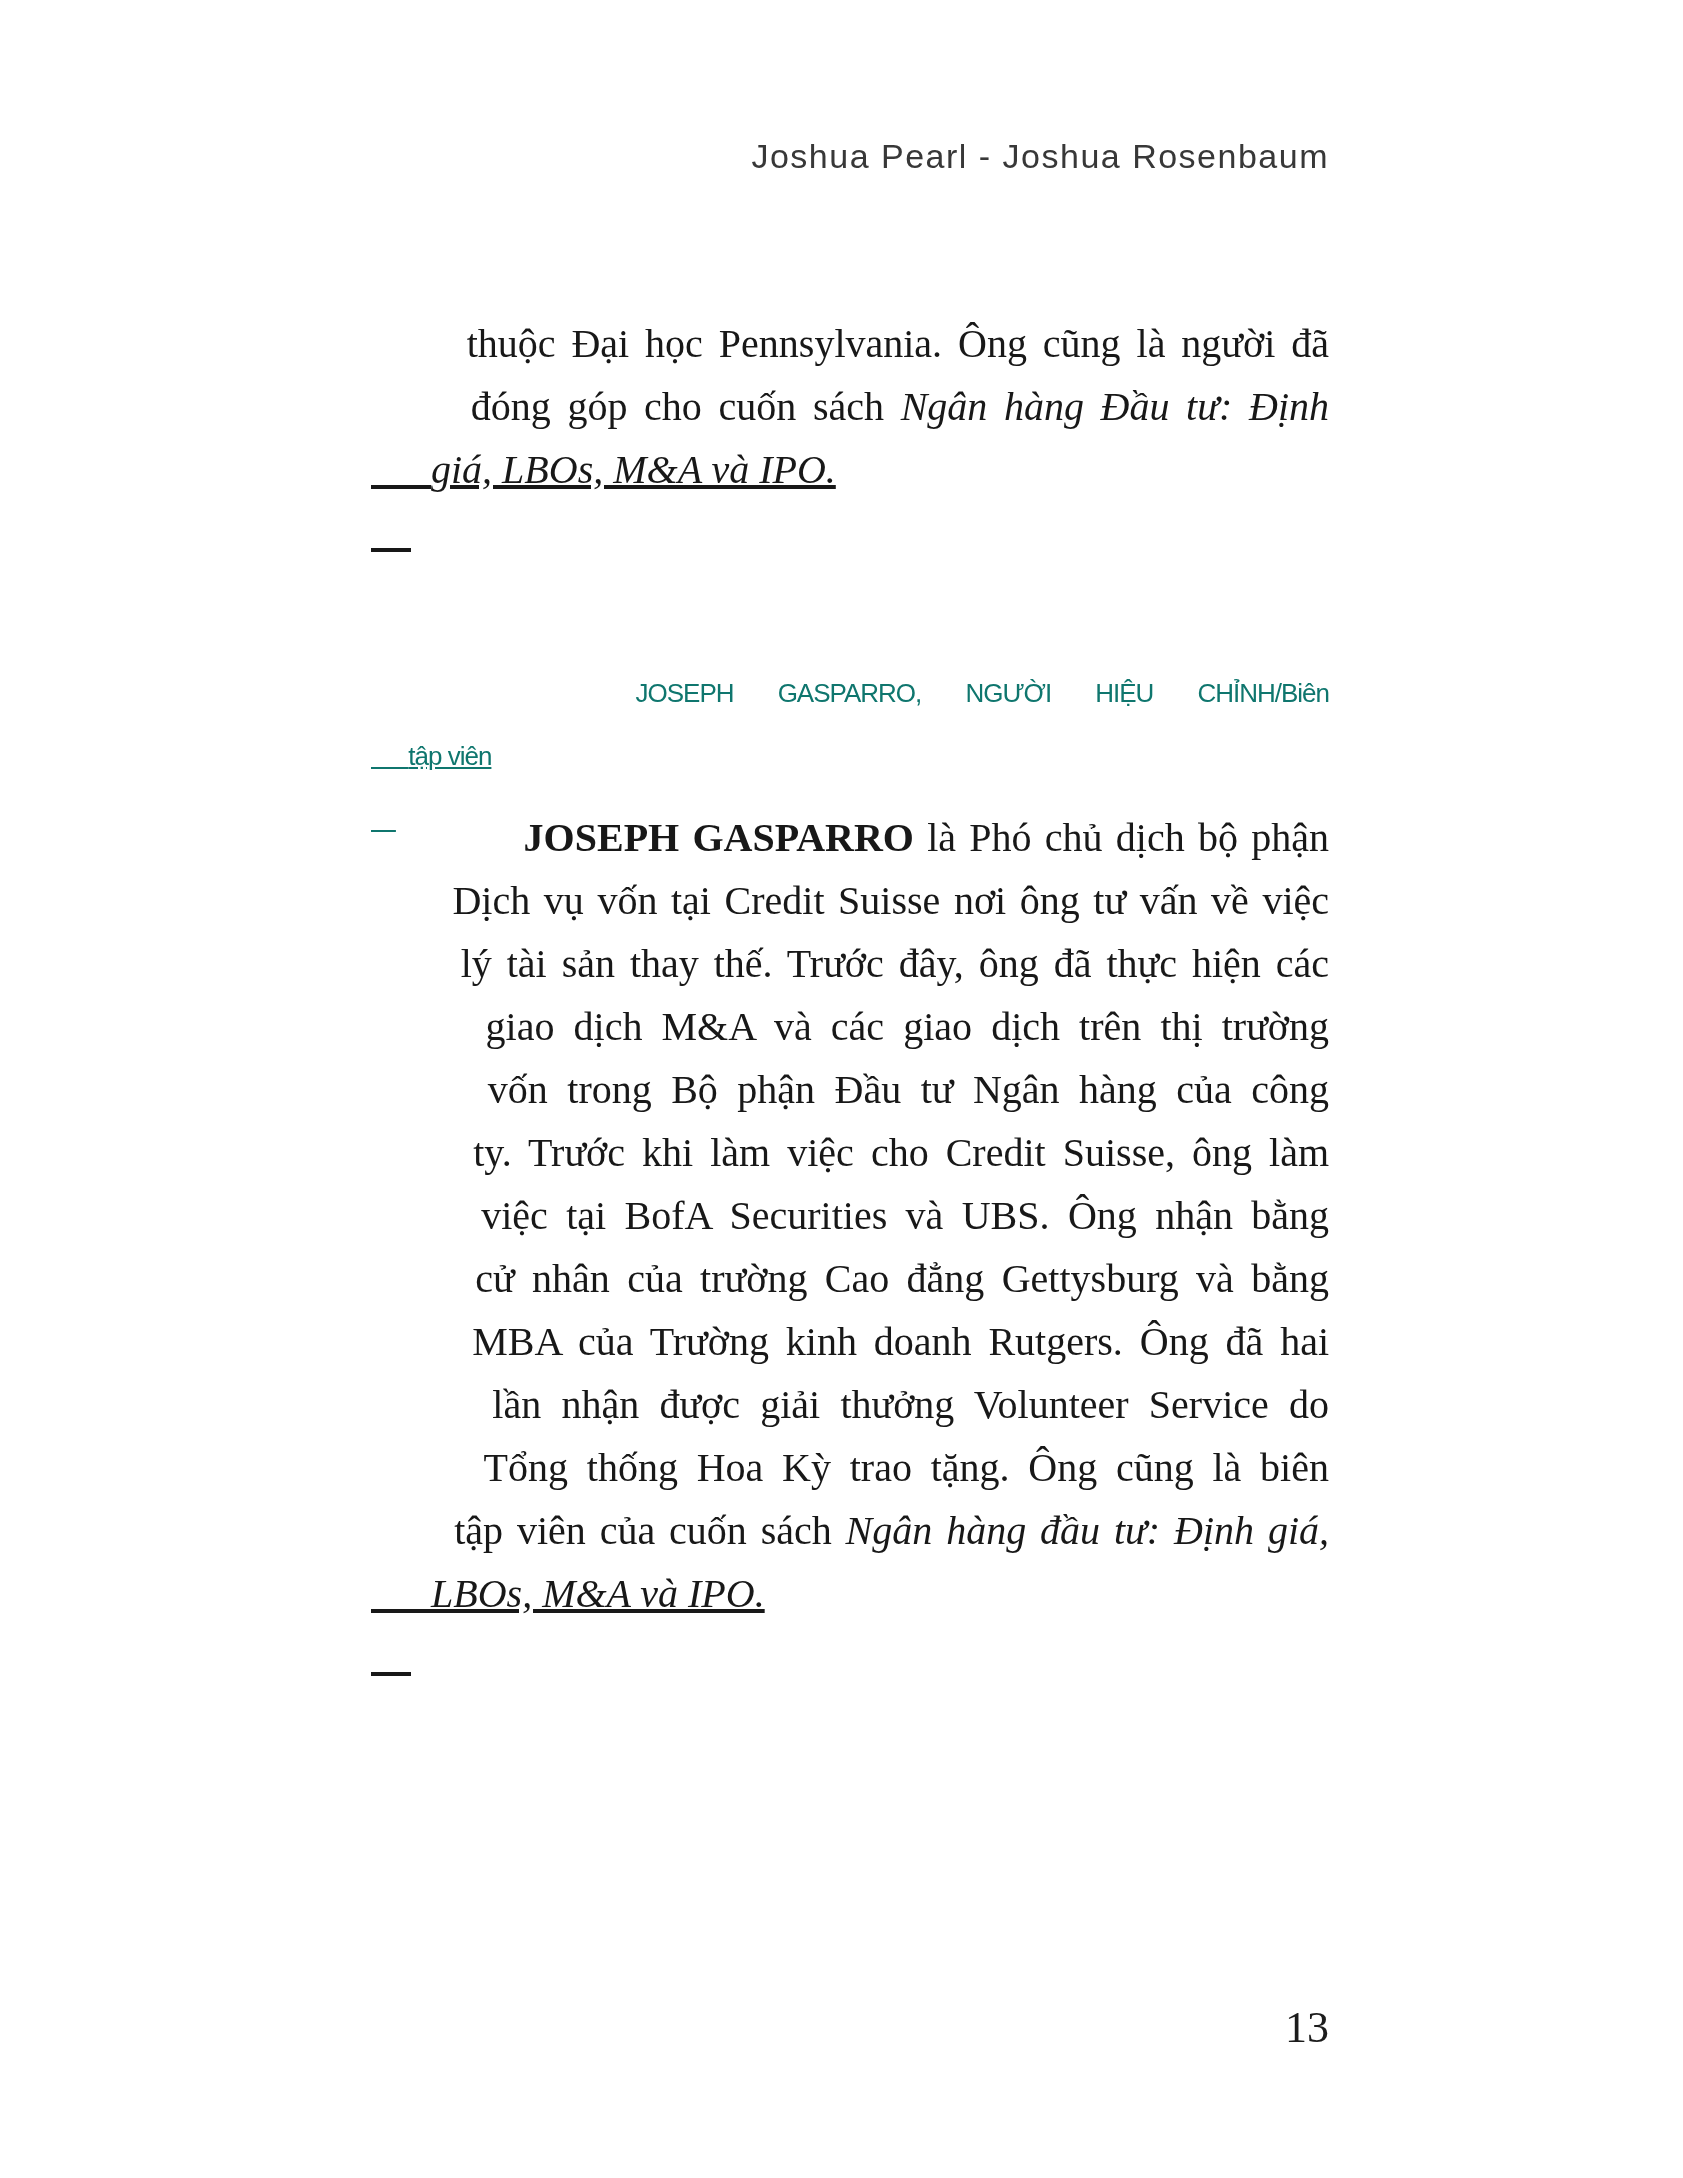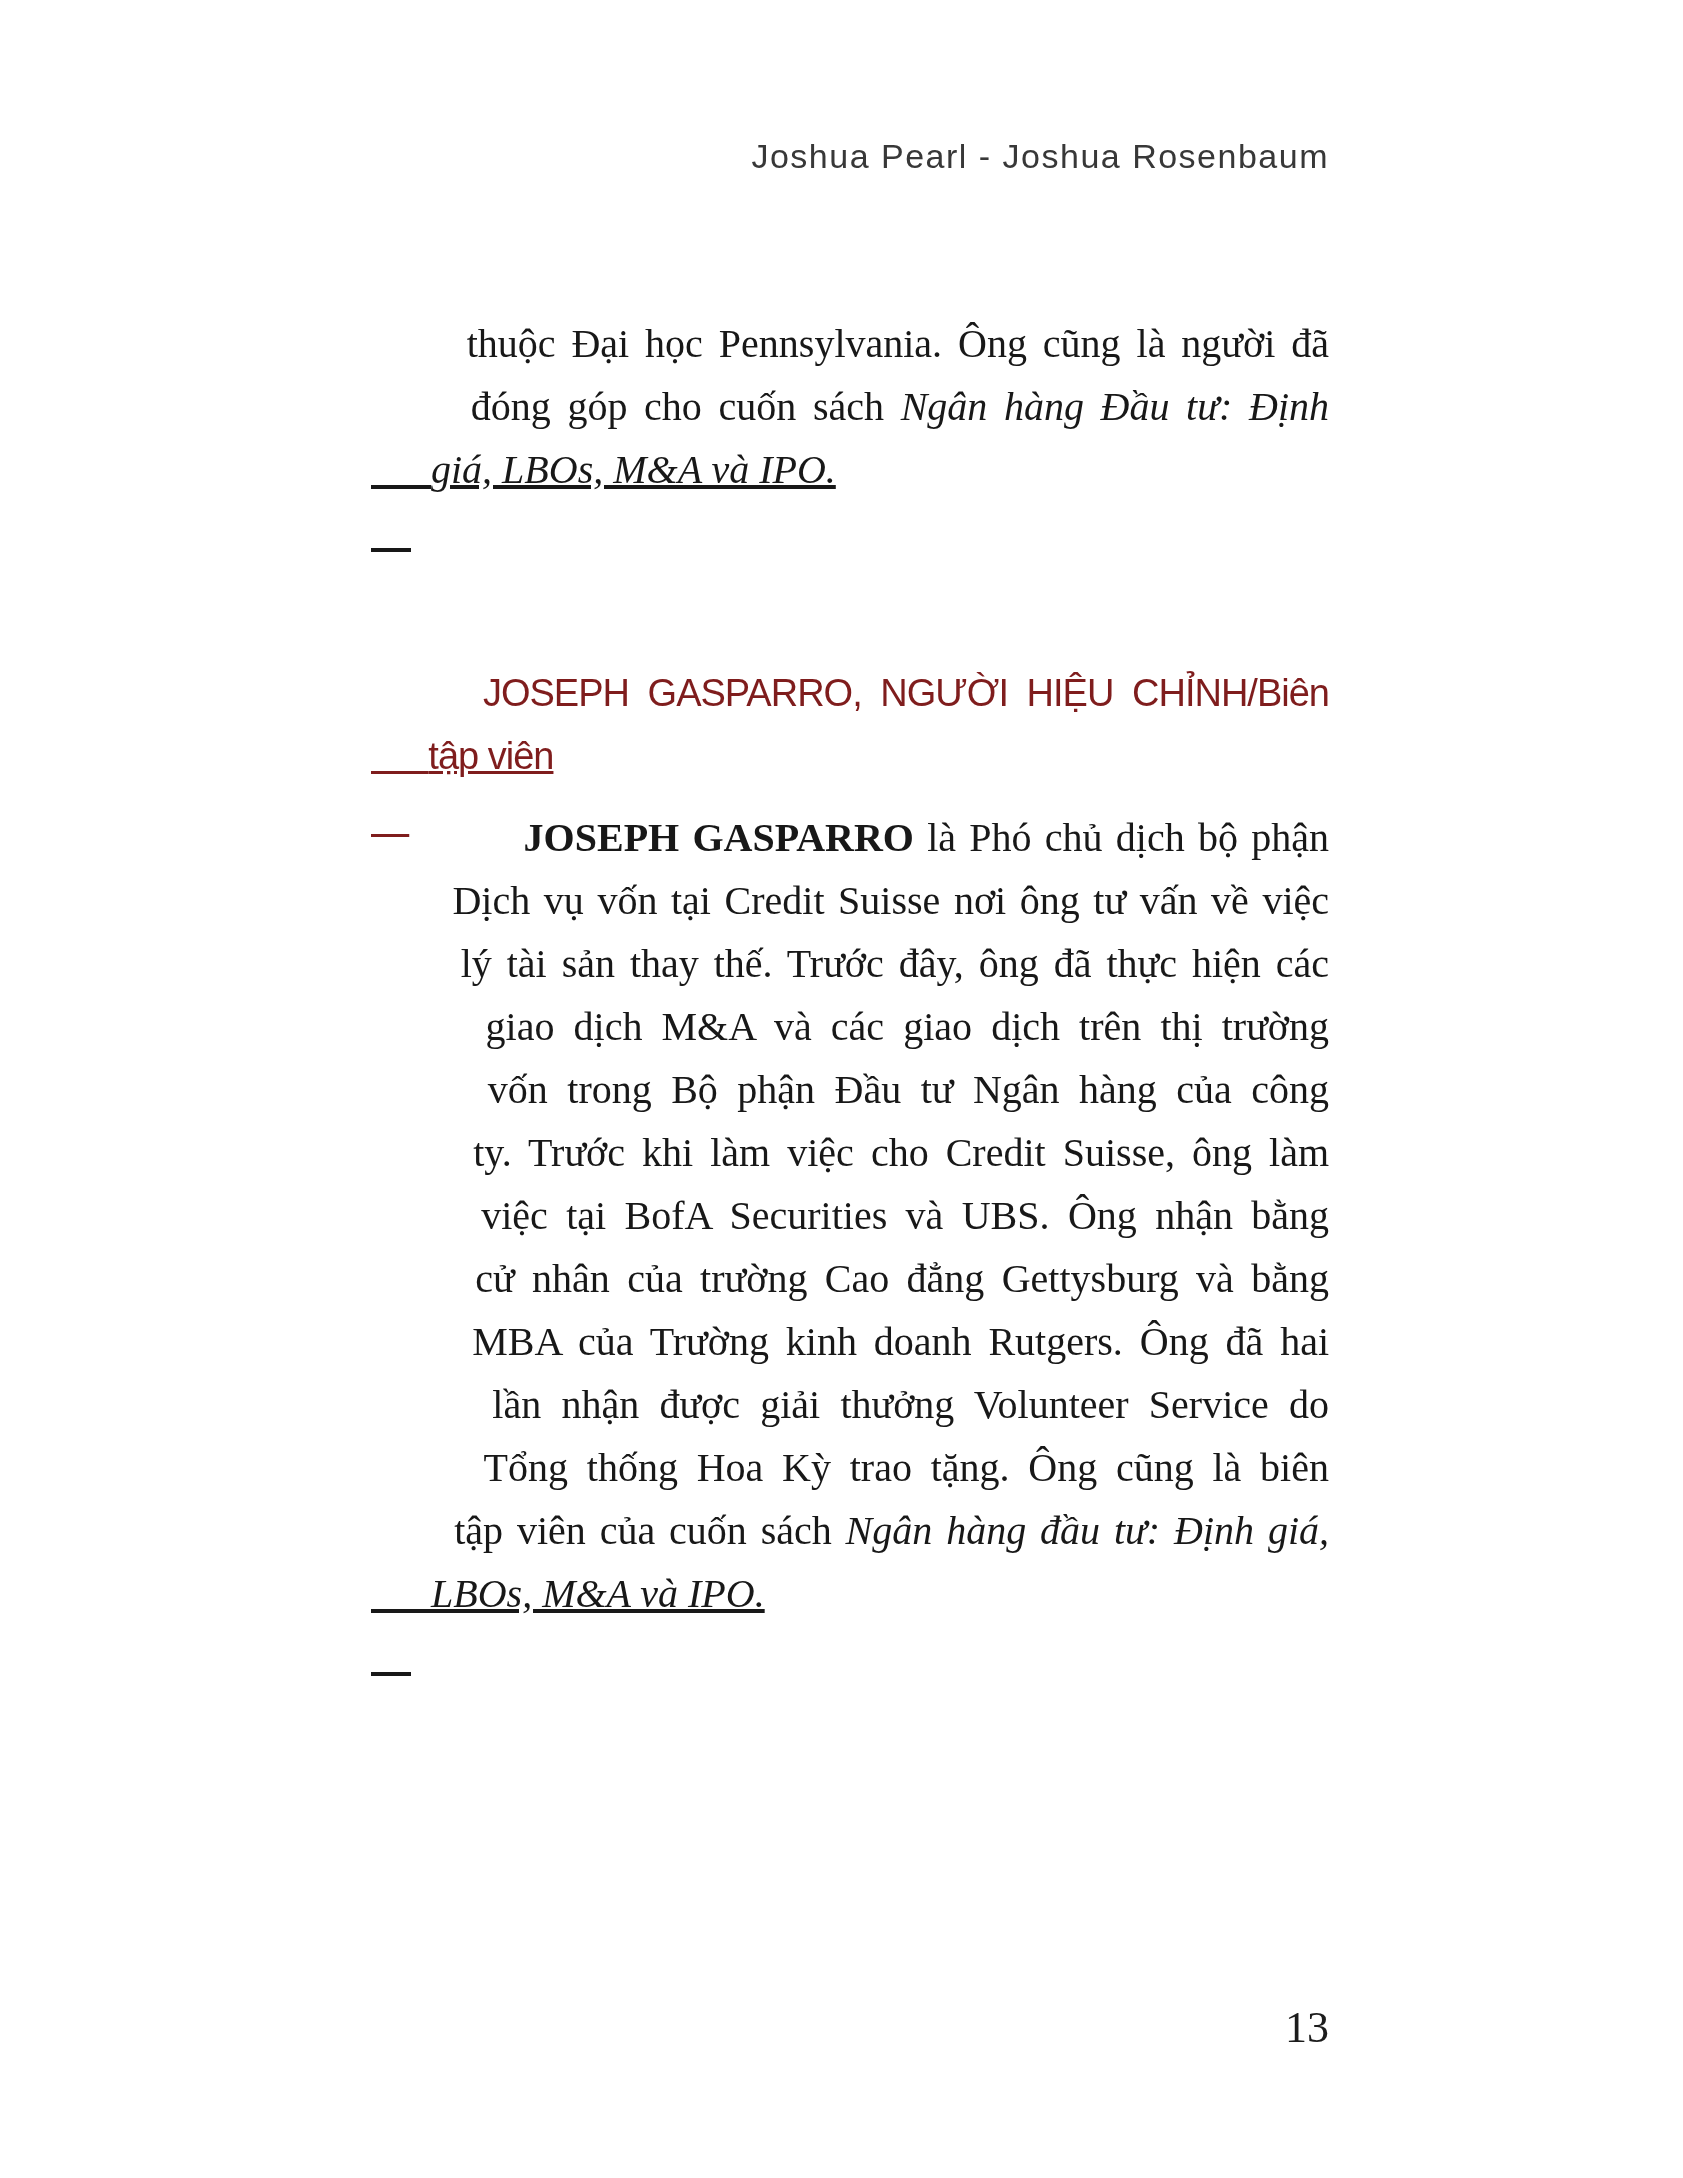--- a/index.html
+++ b/index.html
@@ -56,24 +56,24 @@
     text-decoration: underline;
   }
   .line.indent {
     padding-left: 73px;
   }
   .italic { font-style: italic; }
   .bold   { font-weight: bold; }
   
   .section-heading {
     font-family: "Liberation Sans", sans-serif;
-    font-size: 38px;
+    font-size: 26px;
     letter-spacing: -1px;
     line-height: 63px;
-    color: #7f1d1d;
+    color: #0f766e;
   }
   .para1 { top: 249px; }
   .heading-block { top: 599px; }
   .para2 { top: 743px; }
   
   .page-number {
     position: absolute;
     top: 2002px;
     left: 371px;
     width: 958px;

